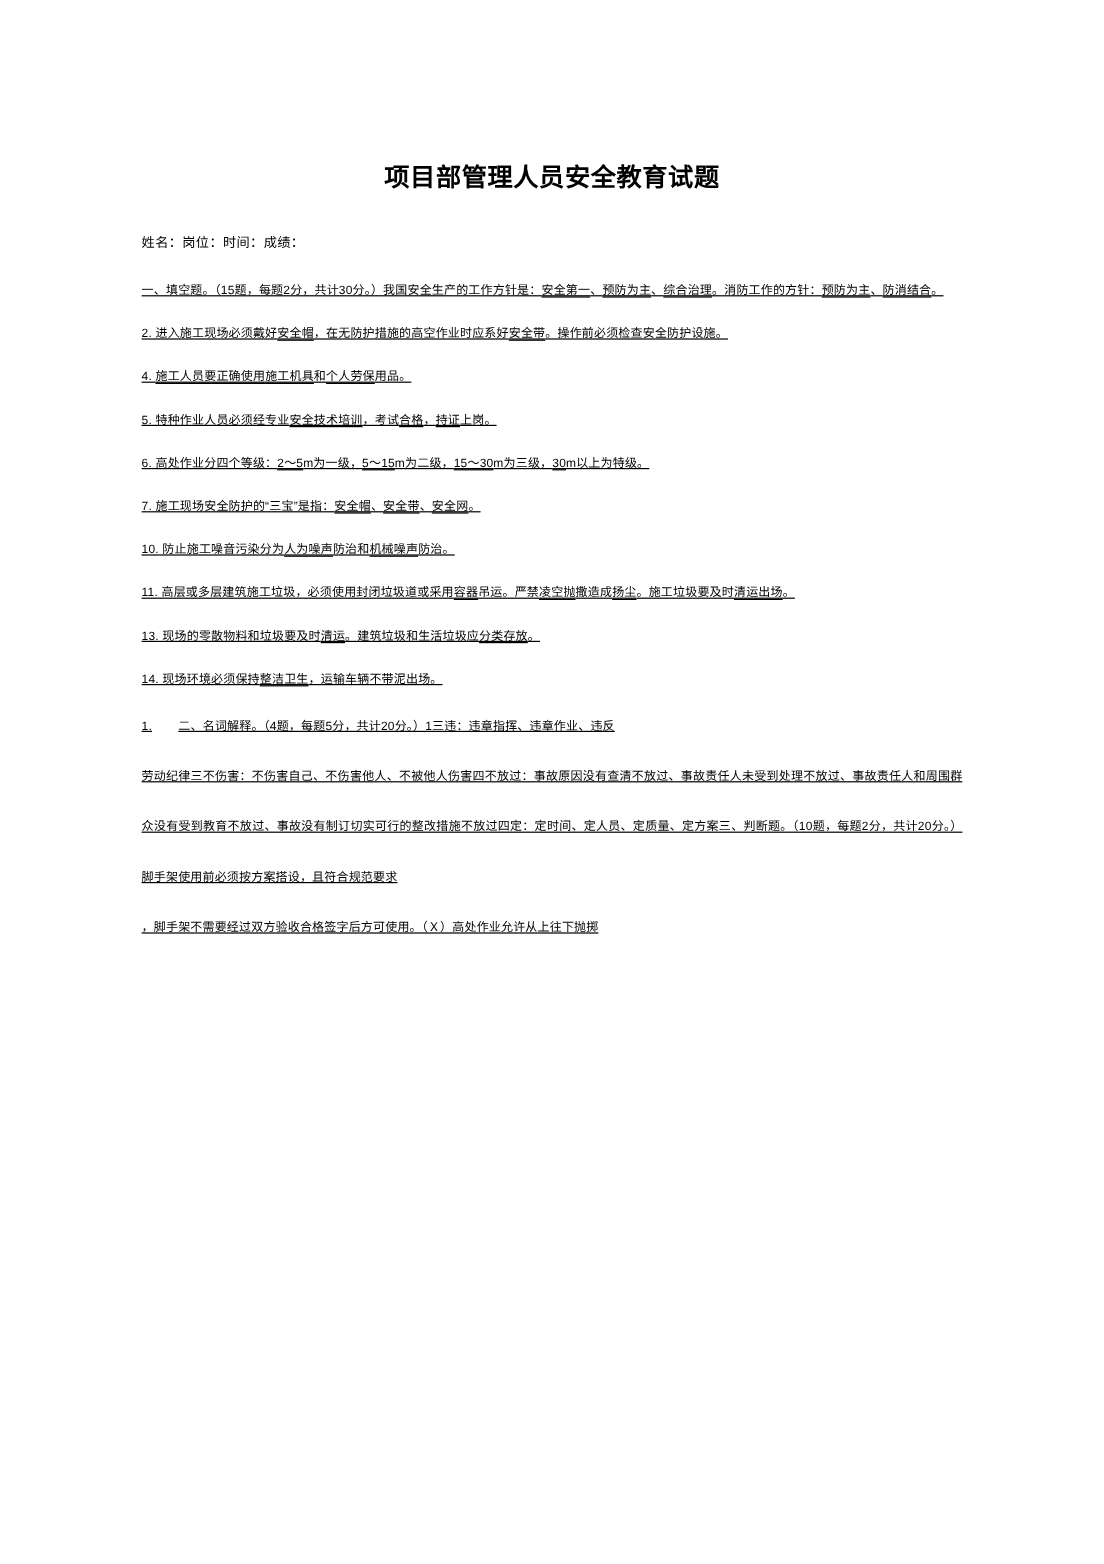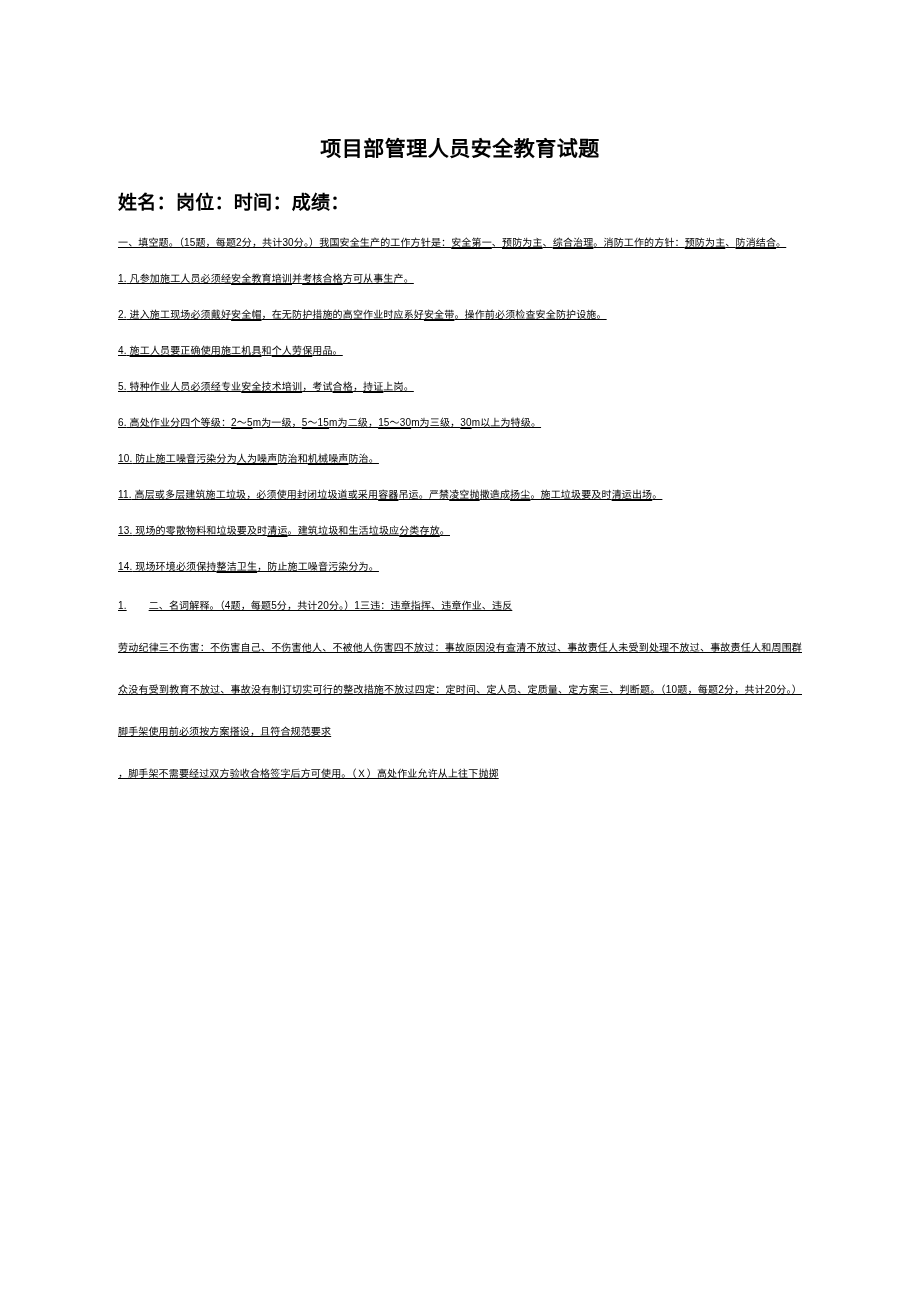--- a/index.html
+++ b/index.html
@@ -34,22 +34,22 @@
     font-size: 21px;
     font-weight: bold;
     text-align: center;
     letter-spacing: 0.5px;
     margin: 0;
     padding-top: 134px;
     line-height: 30px;
     white-space: nowrap;
   }
   .meta-line {
-    font-size: 19px;
-    font-weight: bold;
+    font-size: 11px;
+    font-weight: normal;
     line-height: 26px;
     margin-top: 26px;
     letter-spacing: 0.3px;
   }
   p.para {
     font-size: 10px;
     line-height: 36px;
     margin: 0;
     text-align: justify;
     text-justify: inter-ideograph;
@@ -87,29 +87,29 @@
 
     <h1 class="doc-title">项目部管理人员安全教育试题</h1>
 
     <div class="meta-line">姓名：岗位：时间：成绩：</div>
 
     <p class="para first-block">
       <span>一、填空题。（15题，每题2分，共计30分。）我国安全生产的工作方针是：</span><span class="u">安全第一</span><span>、</span><span class="u">预防为主</span><span>、</span><span class="u">综合治理</span><span>。消防工作的方针：</span><span class="u">预防为主</span><span>、</span><span class="u">防消结合</span><span>。</span>
     </p>
 
     <div id="items-container">
-        <p class="para"><span>1.</span><span> 凡参加施工人员必须经</span><span class="u">安全教育培训</span><span>并</span><span class="u">考核合格</span><span>方可从事生产。</span></p>
         <p class="para"><span>2.</span><span> 进入施工现场必须戴好</span><span class="u">安全帽</span><span>，在无防护措施的高空作业时应系好</span><span class="u">安全带</span><span>。操作前必须检查安全防护设施。</span></p>
         <p class="para"><span>4.</span><span> </span><span class="u">施工人员要正确使用</span><span class="u">施工机具</span><span>和</span><span class="u">个人劳保</span><span>用品。</span></p>
         <p class="para"><span>5.</span><span> 特种作业人员必须经专业</span><span class="u">安全技术培训</span><span>，考试</span><span class="u">合格</span><span>，</span><span class="u">持证</span><span>上岗。</span></p>
         <p class="para"><span>6.</span><span> 高处作业分四个等级：</span><span class="u">2～5</span><span>m为一级，</span><span class="u">5～15</span><span>m为二级，</span><span class="u">15～30</span><span>m为三级，</span><span class="u">30</span><span>m以上为特级。</span></p>
+        <p class="para"><span>7.</span><span> 施工现场安全防护的“三宝”是指：</span><span class="u">安全帽</span><span>、</span><span class="u">安全带</span><span>、</span><span class="u">安全网</span><span>。</span></p>
         <p class="para"><span>10.</span><span> 防止施工噪音污染分为</span><span class="u">人为噪声</span><span>防治和</span><span class="u">机械噪声</span><span>防治。</span></p>
         <p class="para"><span>11.</span><span> 高层或多层建筑施工垃圾，必须使用封闭垃圾道或采用</span><span class="u">容器</span><span>吊运。严禁</span><span class="u">凌空抛</span><span>撒造成</span><span class="u">扬尘</span><span>。施工垃圾要及时</span><span class="u">清运出场</span><span>。</span></p>
         <p class="para"><span>13.</span><span> 现场的零散物料和垃圾要及时</span><span class="u">清运</span><span>。建筑垃圾和生活垃圾应</span><span class="u">分类存放</span><span>。</span></p>
-        <p class="para"><span>14.</span><span> 现场环境必须保持</span><span class="u">整洁卫生</span><span>，防止施工噪音污染分为。</span></p>
+        <p class="para"><span>14.</span><span> 现场环境必须保持</span><span class="u">整洁卫生</span><span>，运输车辆不带泥出场。</span></p>
       </div>
 
     <div class="tail-block">
       <p class="para tight">
         <span>1.</span><span class="gap"></span><span>二、名词解释。（4题，每题5分，共计20分。）1三违：违章指挥、违章作业、违反</span>
       </p>
       <p class="para">劳动纪律三不伤害：不伤害自己、不伤害他人、不被他人伤害四不放过：事故原因没有查清不放过、事故责任人未受到处理不放过、事故责任人和周围群众没有受到教育不放过、事故没有制订切实可行的整改措施不放过四定：定时间、定人员、定质量、定方案三、判断题。（10题，每题2分，共计20分。）脚手架使用前必须按方案搭设，且符合规范要求</p>
       <p class="para">，脚手架不需要经过双方验收合格签字后方可使用。（Ｘ）高处作业允许从上往下抛掷</p>
     </div>
 

